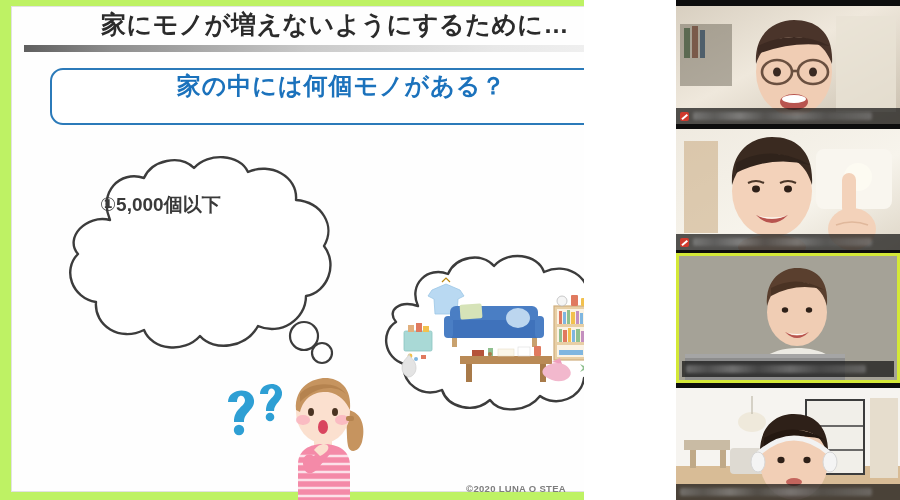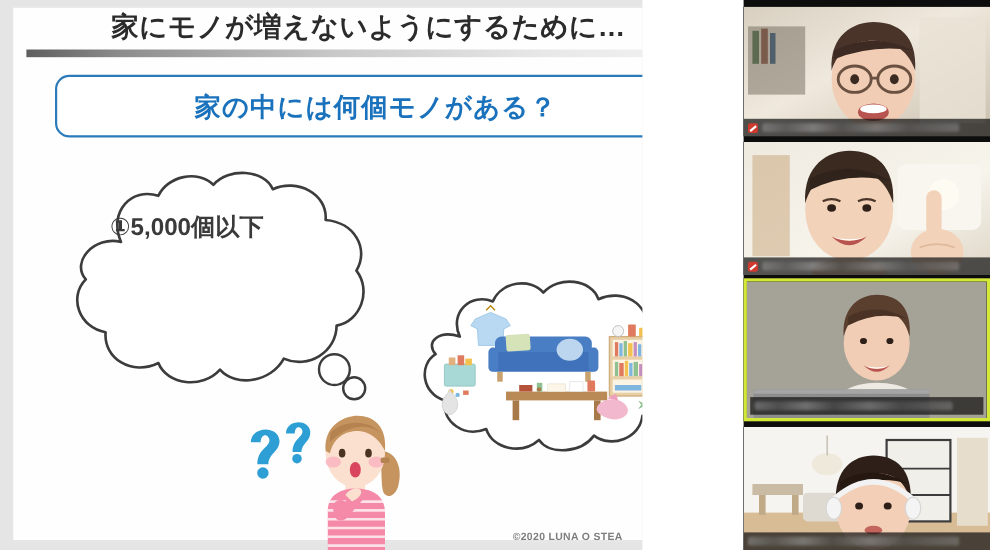--- a/index.html
+++ b/index.html
@@ -6,21 +6,21 @@
   body{
     width:900px;height:500px;overflow:hidden;
     background:#ffffff;
     font-family:"Liberation Sans","DejaVu Sans",sans-serif;
   }
   .screen{position:relative;width:900px;height:500px;background:#ffffff;}
 
   
   .slide{
     position:absolute;left:0;top:0;width:584px;height:500px;
-    background:#e5e5e5;overflow:hidden;
+    background:#bef264;overflow:hidden;
   }
   .slide-frame{
     position:absolute;left:11px;top:6px;
     width:652px;height:486px;
     border:1px solid #e2e2e2;
     box-sizing:border-box;
     background:#fefefe;
   }
 
   .slide-title{
@@ -33,33 +33,33 @@
   .title-rule{
     position:absolute;left:24px;top:45px;width:628px;height:7px;
     background:linear-gradient(to right,#5f5f5f 0%,#8d8d8d 14%,#c9c9c9 45%,#e8e8e8 75%,#f4f4f4 100%);
   }
 
   
   .qbox{
     position:absolute;left:50px;top:68px;width:583px;height:57px;
     border:2.5px solid #2b7ab9;border-radius:13px;
     background:#ffffff;box-sizing:border-box;
-    display:flex;align-items:center;justify-content:center;
+    display:flex;justify-content:center;
   }
   .qbox-text{
     font-size:24px;font-weight:bold;color:#1b72bc;letter-spacing:1px;
     white-space:nowrap;
   }
 
   
   .cloud-left{position:absolute;left:48px;top:152px;width:300px;height:215px;}
   .cloud-left svg{display:block;}
   .options{
     position:absolute;left:100px;top:192px;width:230px;
-    font-size:22px;font-weight:bold;color:#3a3a3a;line-height:1.33;
+    font-size:19px;font-weight:bold;color:#3a3a3a;line-height:1.33;
     white-space:nowrap;
   }
   .options div{margin:0;padding:0;}
 
   
   .cloud-right{position:absolute;left:370px;top:248px;width:265px;height:165px;}
 
   
   .character{position:absolute;left:270px;top:372px;width:110px;height:128px;}
   .qmarks{position:absolute;left:218px;top:380px;width:80px;height:80px;}

